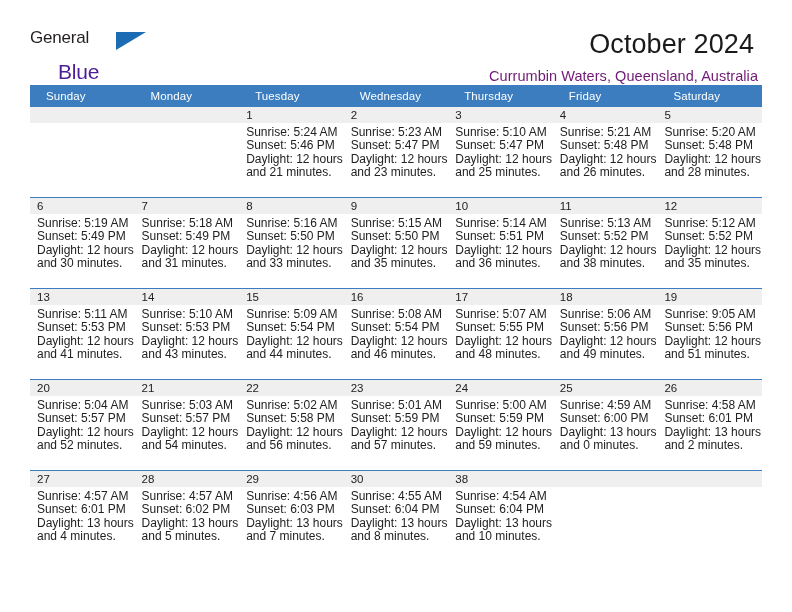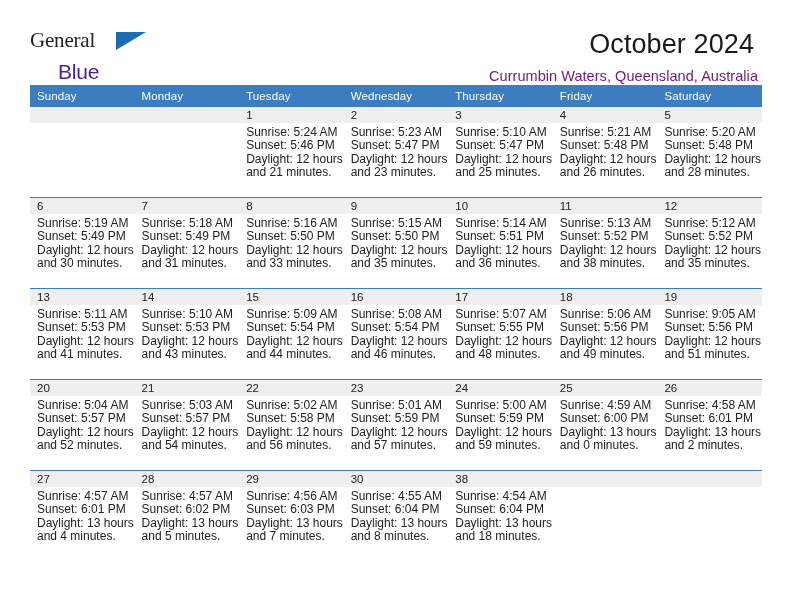--- a/index.html
+++ b/index.html
@@ -35,24 +35,24 @@
   .logo {
     position: relative;
     width: 118px;
     height: 48px;
     flex: 0 0 auto;
   }
   .logo-general {
     position: absolute;
     left: 0;
     top: 2px;
-    font-size: 21px;
+    font-size: 17px;
     letter-spacing: -0.2px;
     color: #231f20;
-    font-family: Liberation Serif, serif;
+    font-family: Liberation Sans, sans-serif;
   }
   .logo-tri {
     position: absolute;
     left: 86px;
     top: 6px;
     width: 0;
     height: 0;
     border-left: 30px solid #1b6cb3;
     border-bottom: 18px solid transparent;
   }
@@ -99,21 +99,21 @@
     width: 732px;
   }
   table.cal-table col { width: 104.57px; }
 
   thead th {
     background: #3b7dbe;
     color: #ffffff;
     font-size: 11.5px;
     font-weight: normal;
     text-align: left;
-    padding: 5px 0 5px 7px;
+    padding: 5px 0 5px 16px;
     height: 21px;
     letter-spacing: 0.1px;
     margin-top: 40px;
   }
 
   tbody tr.week-row td {
     vertical-align: top;
     padding: 0;
     border-bottom: 1.6px solid #3b7dbe;
     height: 90px;
@@ -551,21 +551,21 @@
                 </div>
               </div>
             </td>
             <td class="day-cell">
               <div class="cell-inner">
                 <div class="day-num-band">38</div>
                 <div class="day-lines">
                   <div>Sunrise: 4:54 AM</div>
                   <div>Sunset: 6:04 PM</div>
                   <div>Daylight: 13 hours</div>
-                  <div>and 18 minutes.</div>
+                  <div>and 10 minutes.</div>
                 </div>
               </div>
             </td>
             <td class="day-cell cell-empty">
               <div class="cell-inner">
                 <div class="day-num-band"></div>
                 <div class="day-lines">
                   <div></div>
                   <div></div>
                   <div></div>

